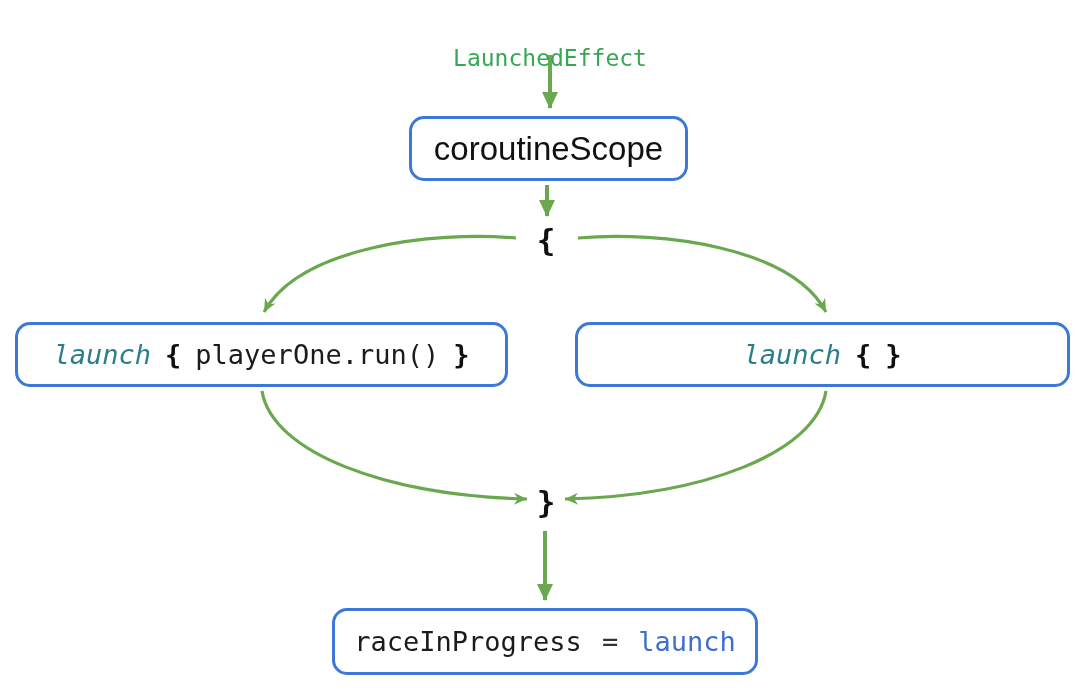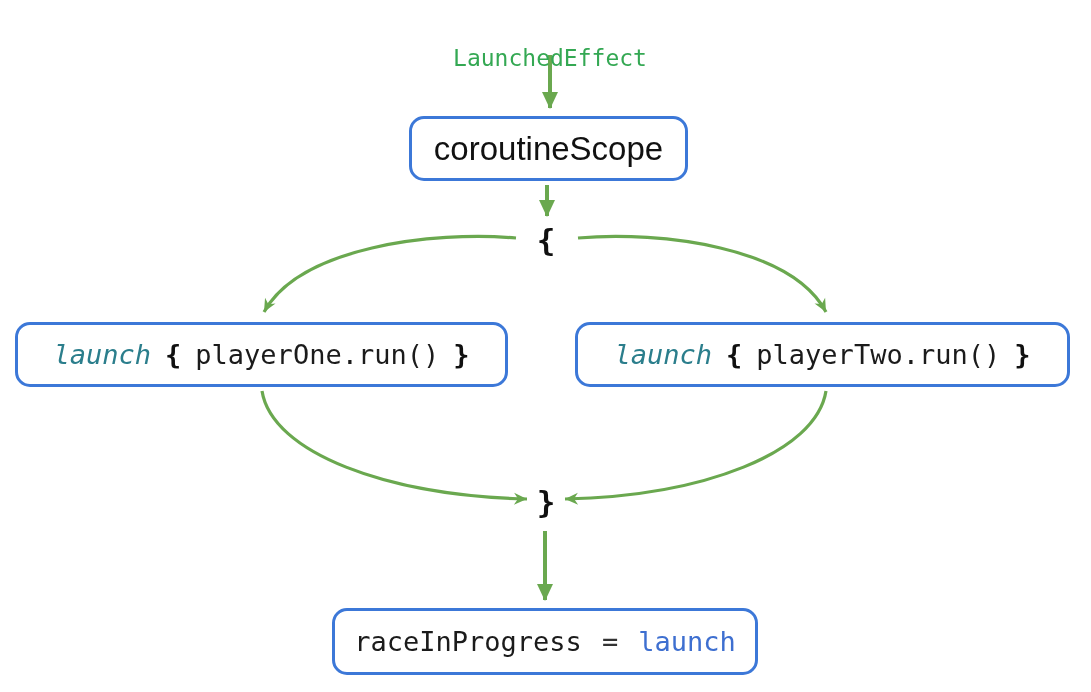--- a/index.html
+++ b/index.html
@@ -127,21 +127,20 @@
   <div class="node node-code node-launch-one">
     <span class="kw">launch</span>
     <span class="brace-bold">{</span>
     <span>playerOne.run()</span>
     <span class="brace-bold">}</span>
   </div>
 
   <div class="node node-code node-launch-two">
     <span class="kw">launch</span>
     <span class="brace-bold">{</span>
-    <span>playerTwo.run()</span>
     <span class="brace-bold">}</span>
   </div>
 
   <div class="free-brace brace-close">}</div>
 
   <div class="node node-code node-result">
     <span>raceInProgress</span>
     <span class="op">=</span>
     <span class="val">launch</span>
   </div>

